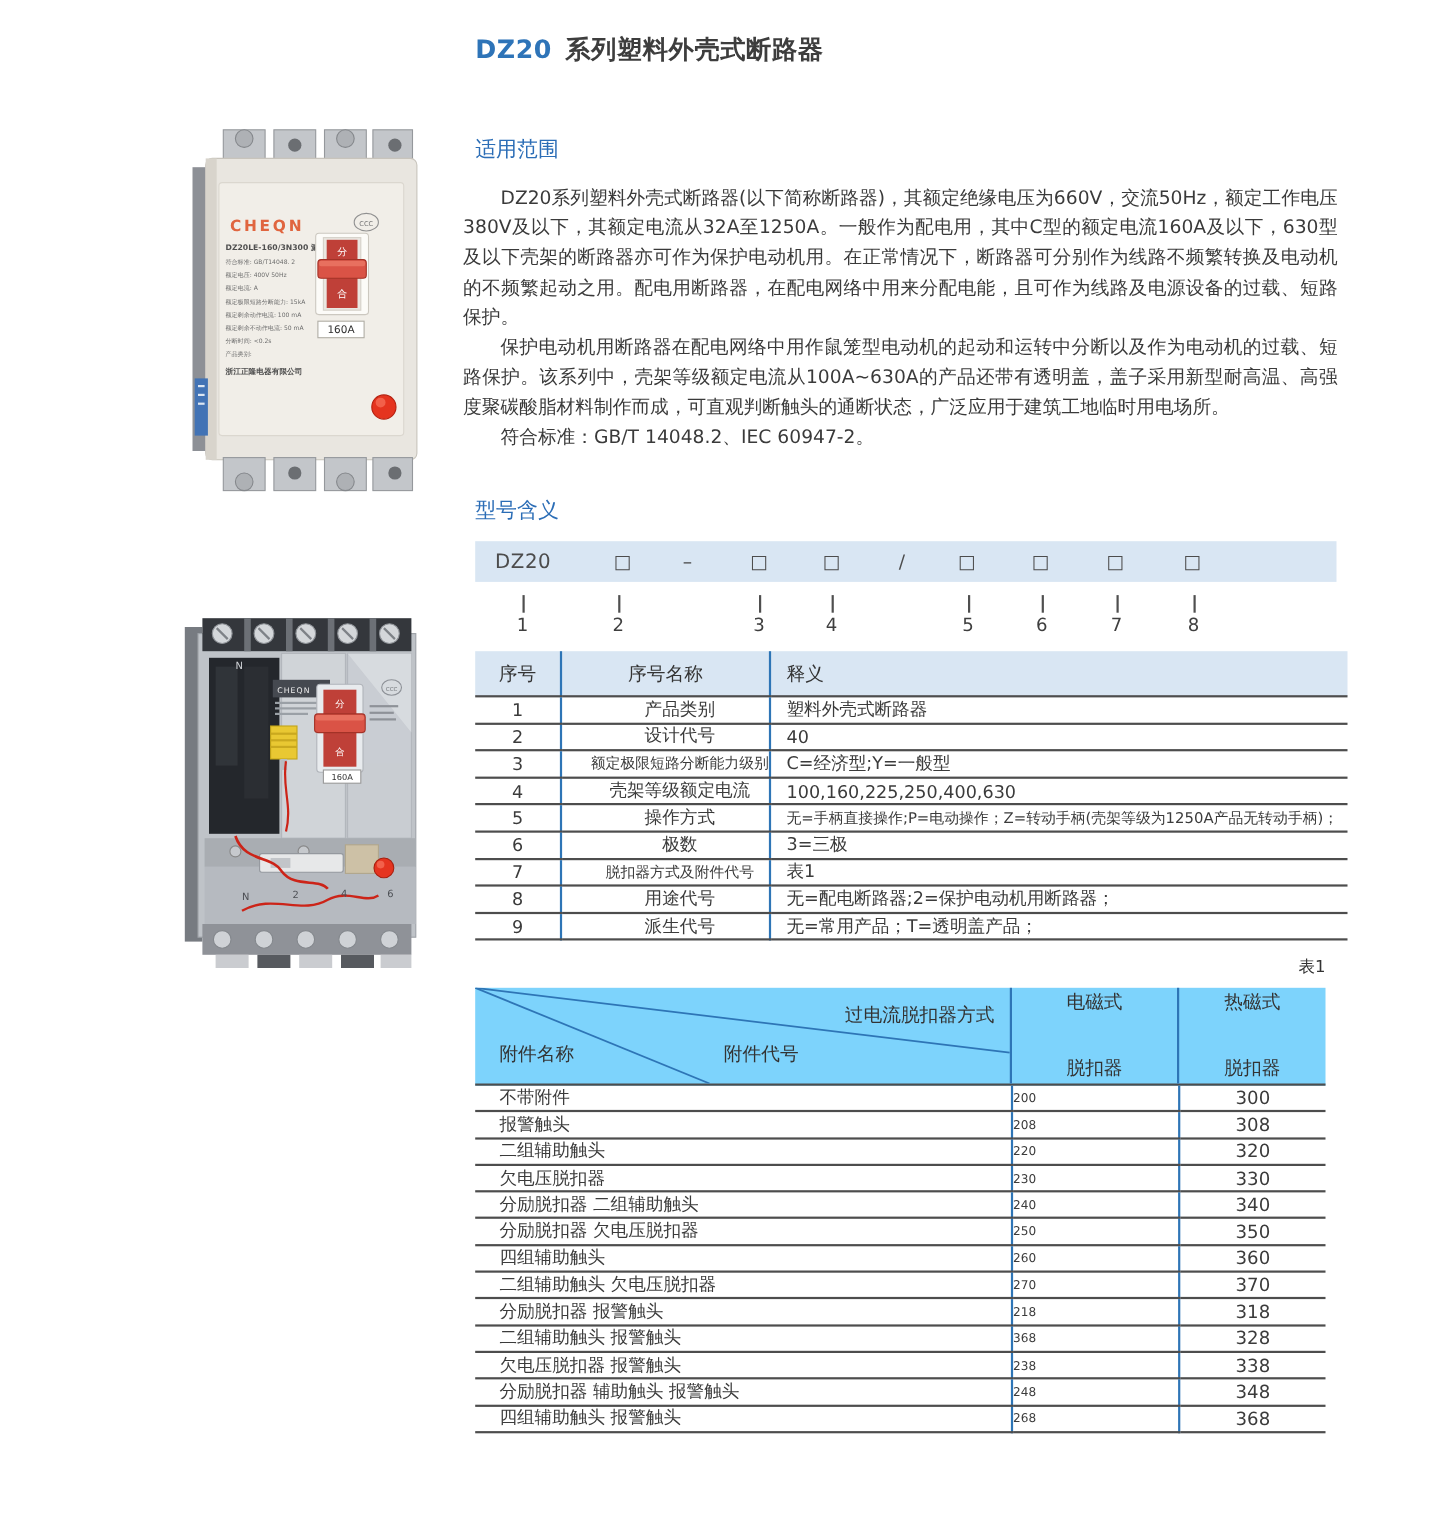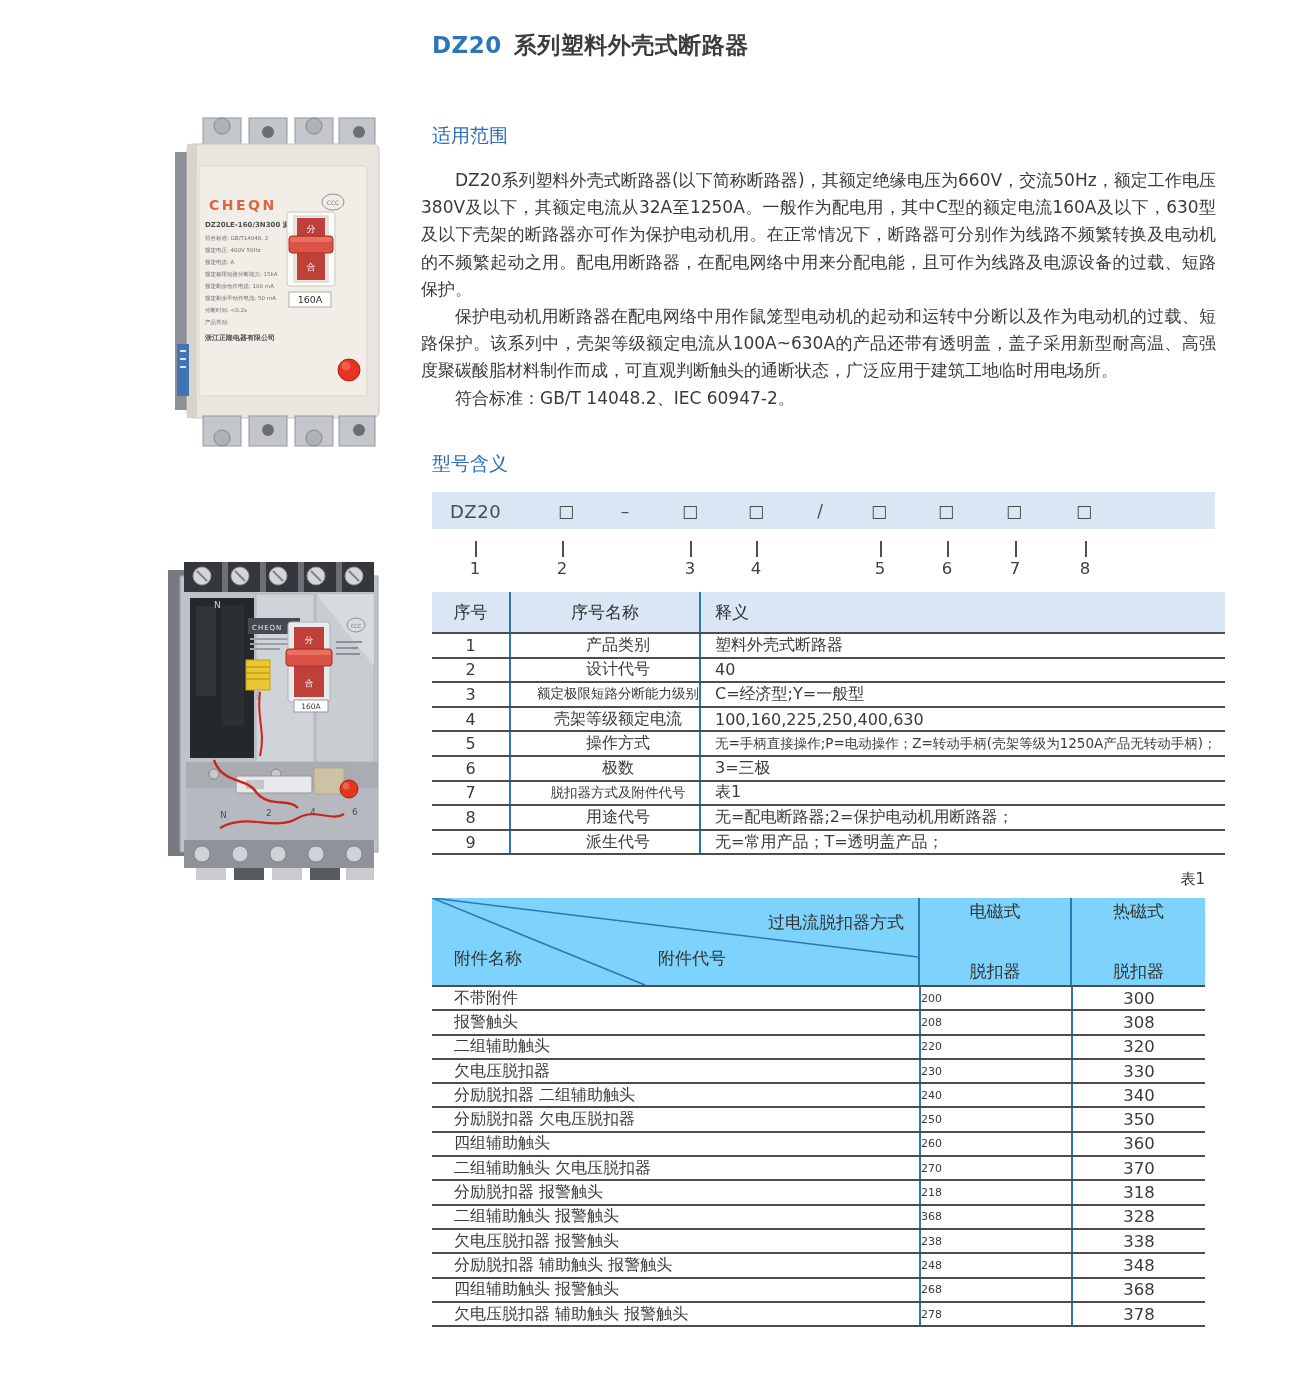--- a/index.html
+++ b/index.html
@@ -274,25 +274,20 @@
         <tr>
           <td class="c0">分励脱扣器 辅助触头 报警触头</td>
           <td class="c1">248</td>
           <td class="c2">348</td>
         </tr>
         <tr>
           <td class="c0">四组辅助触头 报警触头</td>
           <td class="c1">268</td>
           <td class="c2">368</td>
         </tr>
-        <tr>
-          <td class="c0">欠电压脱扣器 辅助触头 报警触头</td>
-          <td class="c1">278</td>
-          <td class="c2">378</td>
-        </tr>
       </tbody>
   </table>
 </div>
 
 <div class="abs" id="img1">
 <svg viewBox="0 0 240 338" width="240" height="338">
   <rect x="12" y="40" width="16" height="258" fill="#8d9096"></rect>
 
   <g>
     <rect x="40" y="6" width="38" height="30" fill="#c3c6ca" stroke="#95989c"></rect>

